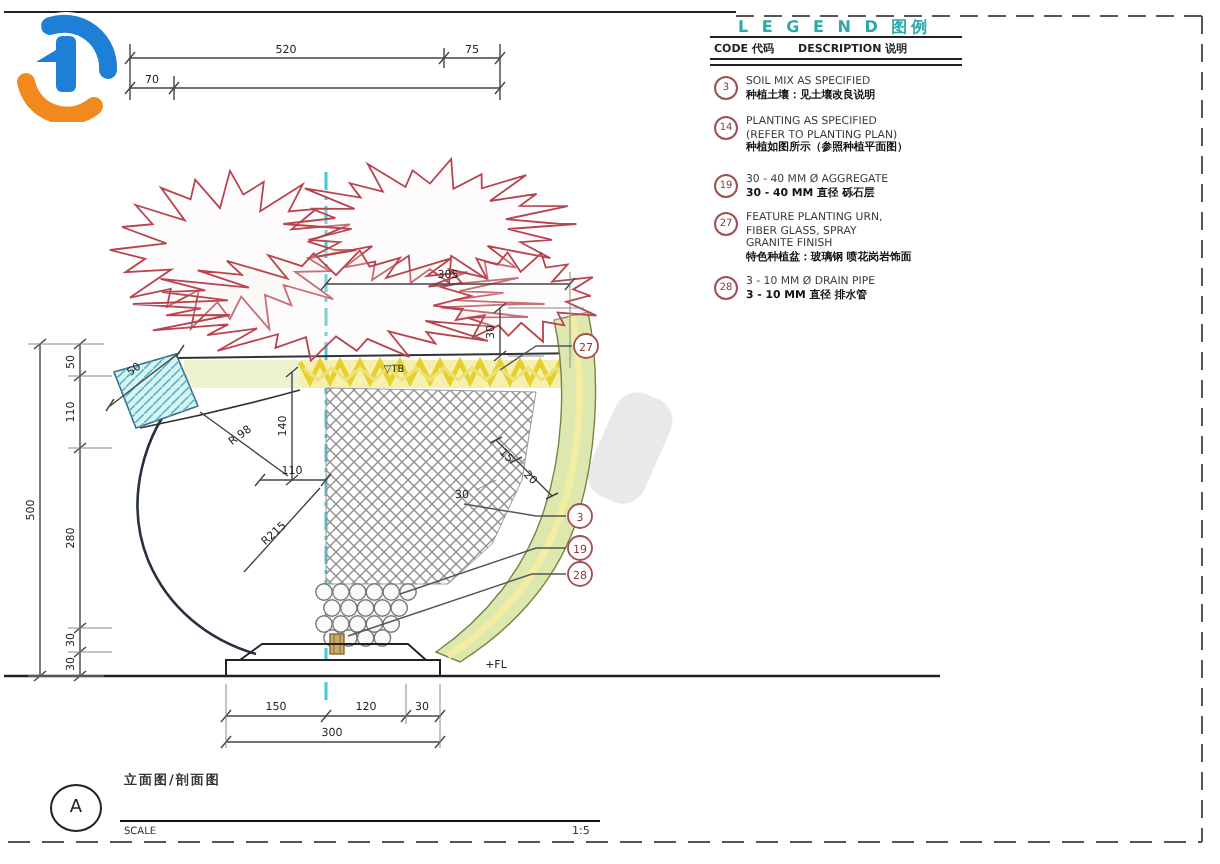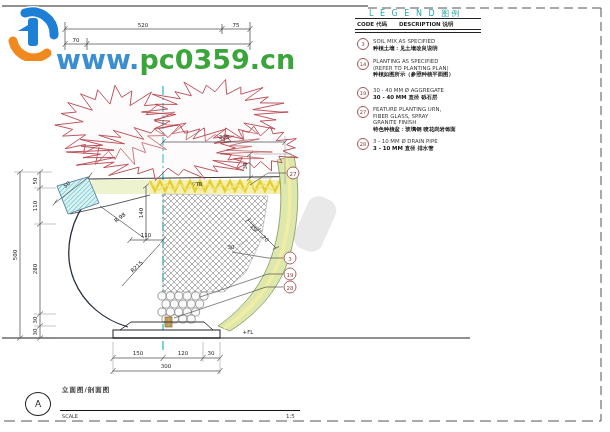--- a/index.html
+++ b/index.html
@@ -9,21 +9,21 @@
   .wm{position:absolute;left:0;top:0;width:300px;height:90px;z-index:40;}
   .wm-logo{position:absolute;left:5px;top:5px;}
   .wm-name{position:absolute;left:64px;top:8px;font-size:33px;font-weight:bold;color:#2b7fd4;
            letter-spacing:2px;white-space:nowrap;
            text-shadow:-1px -1px 0 #f7c08a,1px -1px 0 #f7c08a,-1px 1px 0 #f7c08a,2px 2px 0 #f0a050;}
   .wm-url{position:absolute;left:56px;top:44px;font-size:27px;font-weight:bold;white-space:nowrap;}
   .wm-url .u1{color:#3b8fd0;}
   .wm-url .u2{color:#3aa53a;}
   
   .legend{position:absolute;left:355px;top:6px;width:128px;height:170px;z-index:10;}
-  .lg-title{position:absolute;left:2px;top:2px;font-size:8px;font-weight:normal;letter-spacing:2px;
+  .lg-title{position:absolute;left:2px;top:2px;font-size:8px;font-weight:bold;letter-spacing:2px;
             color:#2fa8a8;white-space:nowrap;padding-left:12px;}
   .lg-line1{position:absolute;left:0;top:12px;width:126px;height:0;border-top:1px solid #222;}
   .lg-head{position:absolute;left:2px;top:15px;width:124px;font-size:5.5px;font-weight:bold;color:#222;}
   .lg-head .desc{position:absolute;left:42px;top:0;}
   .lg-line2{position:absolute;left:0;top:23px;width:126px;height:0;border-top:1px solid #222;}
   .lg-line3{position:absolute;left:0;top:25.5px;width:126px;height:0;border-top:1px solid #222;}
   .legend-item{position:absolute;left:2px;display:flex;align-items:flex-start;}
   .lg-code{flex:0 0 auto;width:10px;height:10px;border:1px solid #a05050;border-radius:50%;
            font-size:5px;color:#8a3a3a;display:flex;align-items:center;justify-content:center;margin-right:4px;}
   .lg-lines{flex:1;}
@@ -231,21 +231,20 @@
 </svg>
 
 <div class="wm">
   <svg class="wm-logo" width="56" height="56" viewBox="0 0 56 56">
     <circle cx="28" cy="28" r="27" fill="#ffffff"></circle>
     <path d="M8 36 A21 21 0 0 0 42 48" stroke="#f08a1e" stroke-width="9" fill="none" stroke-linecap="round"></path>
     <path d="M20 8 A22 22 0 0 1 49 30" stroke="#1d7fd6" stroke-width="9" fill="none" stroke-linecap="round"></path>
     <rect x="23" y="13" width="10" height="28" rx="3" fill="#1d7fd6"></rect>
     <path d="M23 20 L13 26 L23 26 Z" fill="#1d7fd6"></path>
   </svg>
-  <div class="wm-url"><span class="u1">www.</span><span class="u2">pc0359.cn</span></div>
 </div>
 
 <div class="legend">
   <div class="lg-title">L E G E N D 图例</div>
   <div class="lg-line1"></div>
   <div class="lg-head">
     <span>CODE 代码</span>
     <span class="desc">DESCRIPTION 说明</span>
   </div>
   <div class="lg-line2"></div>

